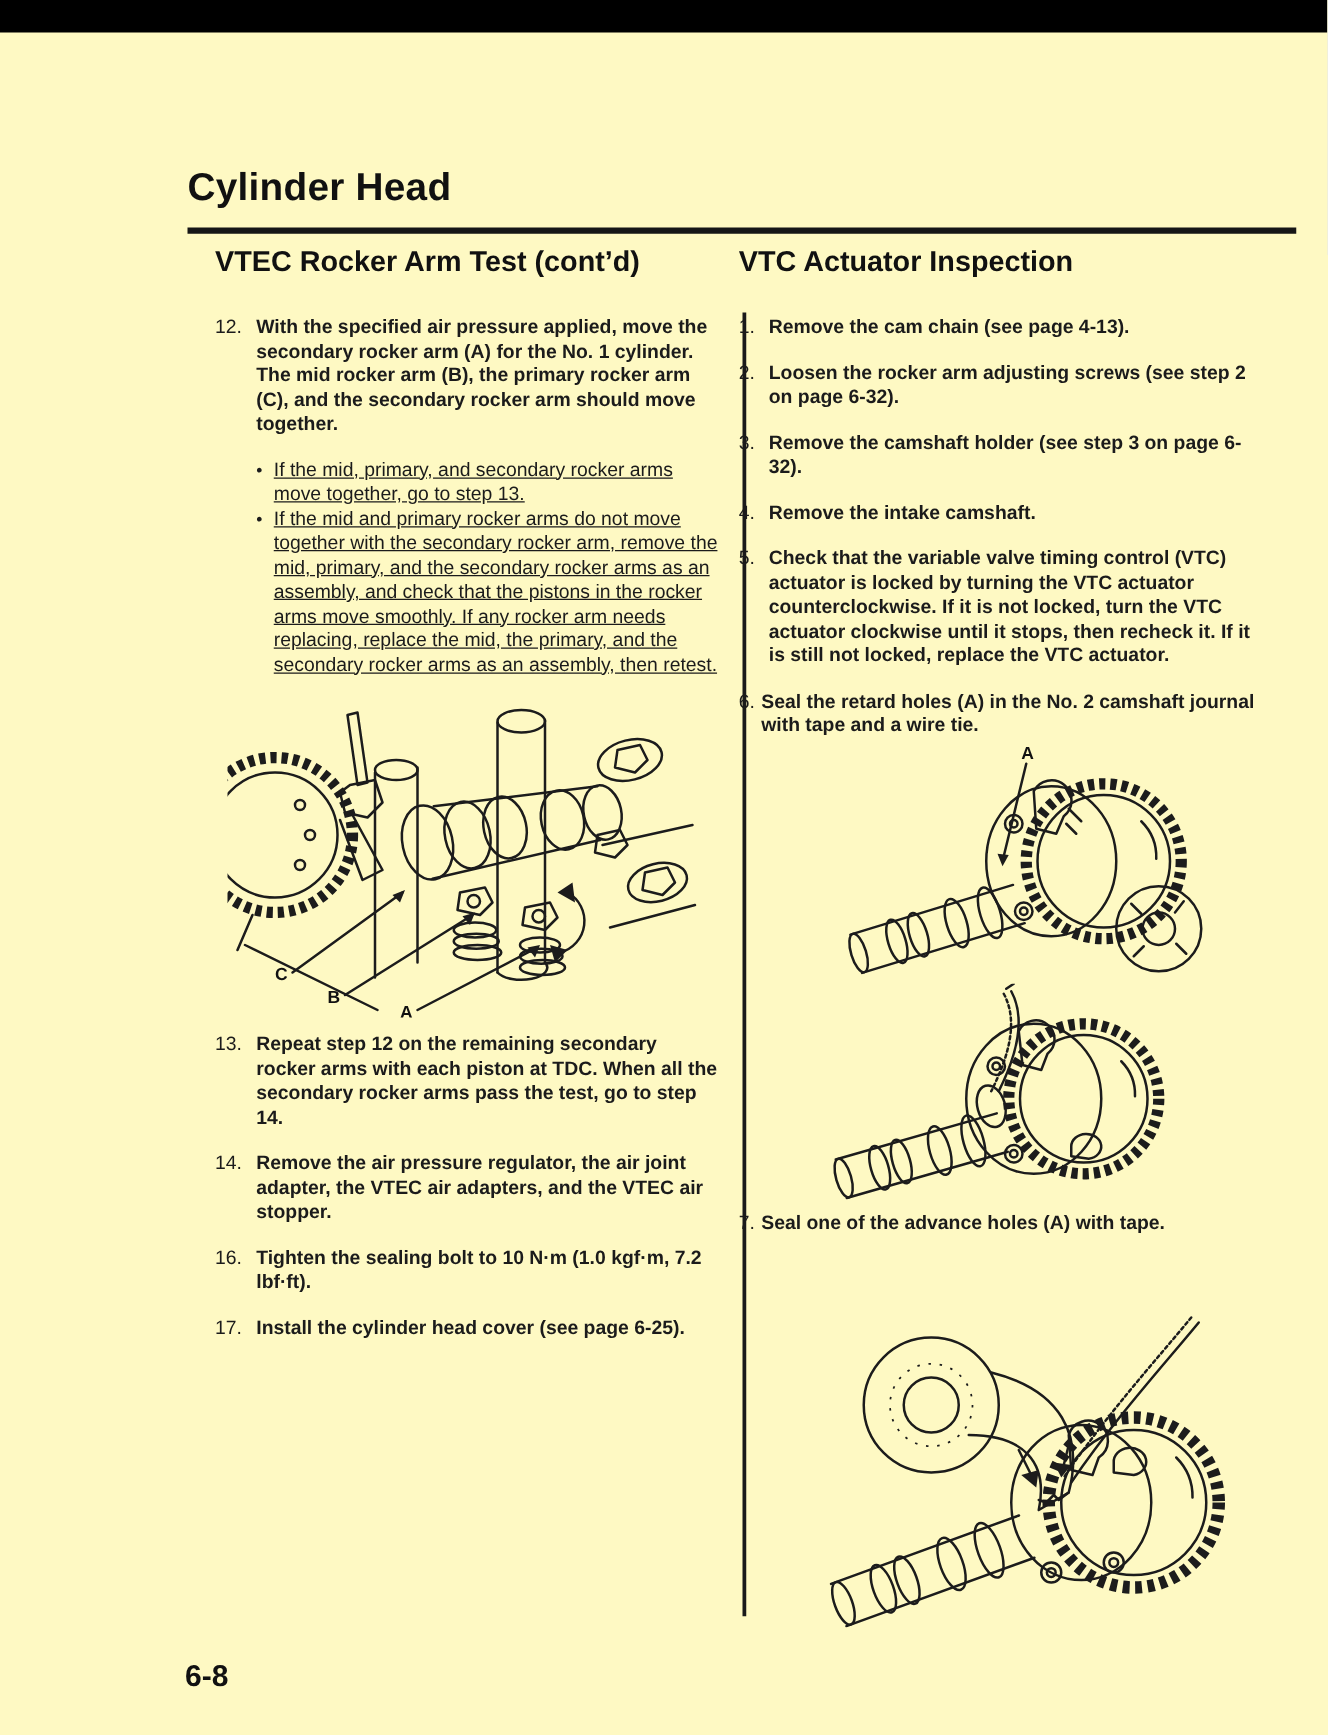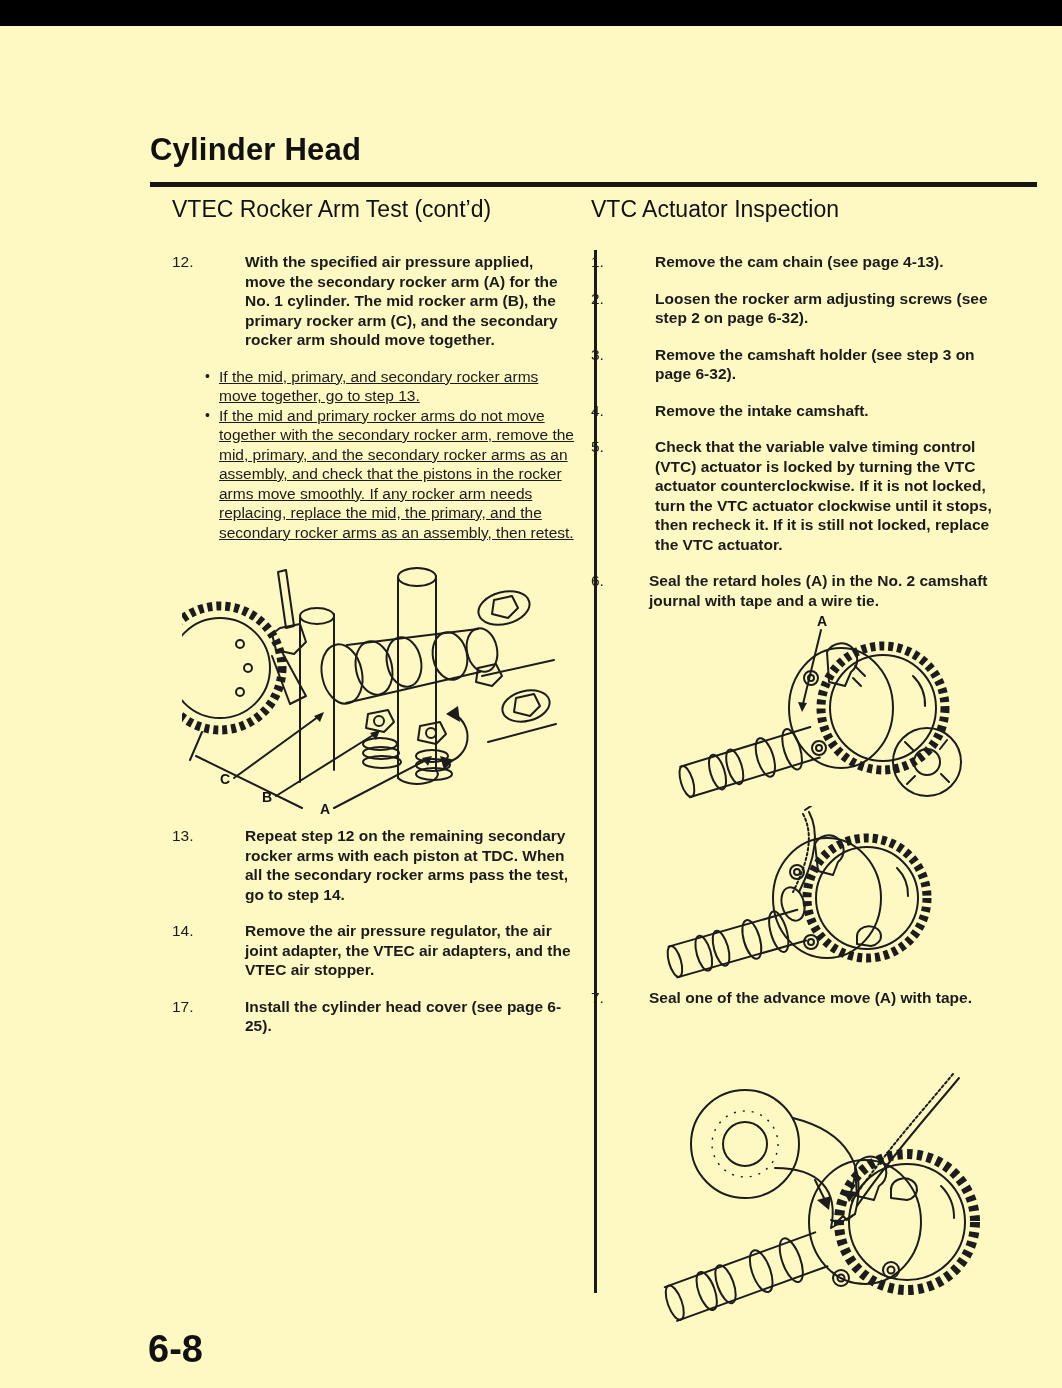--- a/index.html
+++ b/index.html
@@ -17,42 +17,42 @@
     font-size:31px;font-weight:bold;letter-spacing:0.2px;color:#111;
   }
   .title-rule{
     position:absolute;left:150px;top:182px;width:887px;height:5px;
     background:#161616;
   }
   .col{position:absolute;top:196px;font-size:15.5px;line-height:19.5px;}
   .col-left{left:172px;width:404px;}
   .col-right{left:591px;width:422px;}
   .col h2{
-    margin:0 0 30px 0;font-size:23px;line-height:26px;font-weight:normal;color:#111;
+    margin:0 0 30px 0;font-size:23px;line-height:26px;font-weight:bold;color:#111;
   }
   .col-divider{
     position:absolute;left:594px;top:250px;width:3px;height:1043px;background:#1a1a1a;
   }
-  .step{display:flex;margin:0 0 17px 0;gap:40px;}
+  .step{display:flex;margin:0 0 17px 0;}
   .step .num{flex:0 0 33px;}
   .col-right .step .num{flex:0 0 24px;}
   .step .txt{flex:1;font-weight:bold;}
   .bullets{margin:6px 0 4px 33px;}
   .bullet{display:flex;}
   .bullet .marker{flex:0 0 14px;font-size:14px;}
   .bullet .txt{flex:1;text-decoration:underline;}
   figure{margin:0;}
   .fig{display:block;}
   .fig-rocker{margin:14px 0 12px 10px;}
   .fig-retard{margin:4px 0 0 78px;}
   .fig-wiretie{margin:0 0 6px 68px;}
   .fig-advance{margin:64px 0 0 68px;}
   .page-number{
     position:absolute;left:148px;top:1328px;margin:0;
-    font-size:38px;font-weight:bold;color:#111;
+    font-size:24px;font-weight:bold;color:#111;
   }
   svg .ln{fill:none;stroke:#1c1c1c;stroke-width:2;stroke-linecap:round;stroke-linejoin:round;}
   svg .teeth{fill:none;stroke:#1c1c1c;}
   svg .lbl{font-family:"Liberation Sans",sans-serif;font-size:14px;font-weight:bold;fill:#111;}
   svg .fillDark{fill:#1c1c1c;stroke:none;}
 </style>
 </head>
 <body>
 
 <div class="page">
@@ -166,20 +166,24 @@
 
     <div class="step">
       <span class="num">13.</span>
       <span class="txt">Repeat step 12 on the remaining secondary rocker arms with each piston at TDC. When all the secondary rocker arms pass the test, go to step 14.</span>
     </div>
     <div class="step">
       <span class="num">14.</span>
       <span class="txt">Remove the air pressure regulator, the air joint adapter, the VTEC air adapters, and the VTEC air stopper.</span>
     </div>
     <div class="step">
+      <span class="num">16.</span>
+      <span class="txt">Tighten the sealing bolt to 10 N·m (1.0 kgf·m, 7.2 lbf·ft).</span>
+    </div>
+    <div class="step">
       <span class="num">17.</span>
       <span class="txt">Install the cylinder head cover (see page 6-25).</span>
     </div>
   </section>
 
   <section class="col col-right">
     <h2>VTC Actuator Inspection</h2>
 
     <div class="step">
       <span class="num">1.</span>
@@ -279,21 +283,21 @@
           <path class="ln" d="M150 6 C 162 28, 154 58, 140 86" stroke-width="3"></path>
           <path class="ln" d="M144 8 C 156 30, 148 58, 134 86" stroke-width="1.4" stroke-dasharray="2.5 2.5"></path>
           <ellipse class="ln" cx="134" cy="98" rx="11" ry="17" transform="rotate(-16 134 98)"></ellipse>
           <path class="ln" d="M146 4 l6 -4"></path>
         </g>
       </svg>
     </figure>
 
     <div class="step" style="margin-bottom:0">
       <span class="num" style="flex-basis:18px">7.</span>
-      <span class="txt">Seal one of the advance move (A) with tape.</span>
+      <span class="txt">Seal one of the advance holes (A) with tape.</span>
     </div>
 
     <figure>
       <svg class="fig fig-advance" width="330" height="250" viewBox="0 0 330 250">
 
         <g>
           <circle class="ln" cx="86" cy="72" r="54"></circle>
           <circle class="ln" cx="86" cy="72" r="22"></circle>
           <circle class="teeth" cx="86" cy="72" r="33" stroke-width="1.4" stroke-dasharray="2 7"></circle>
           <path class="ln" d="M134 46 C 190 60, 208 96, 196 142 L 172 156 C 180 118, 160 96, 116 96"></path>

